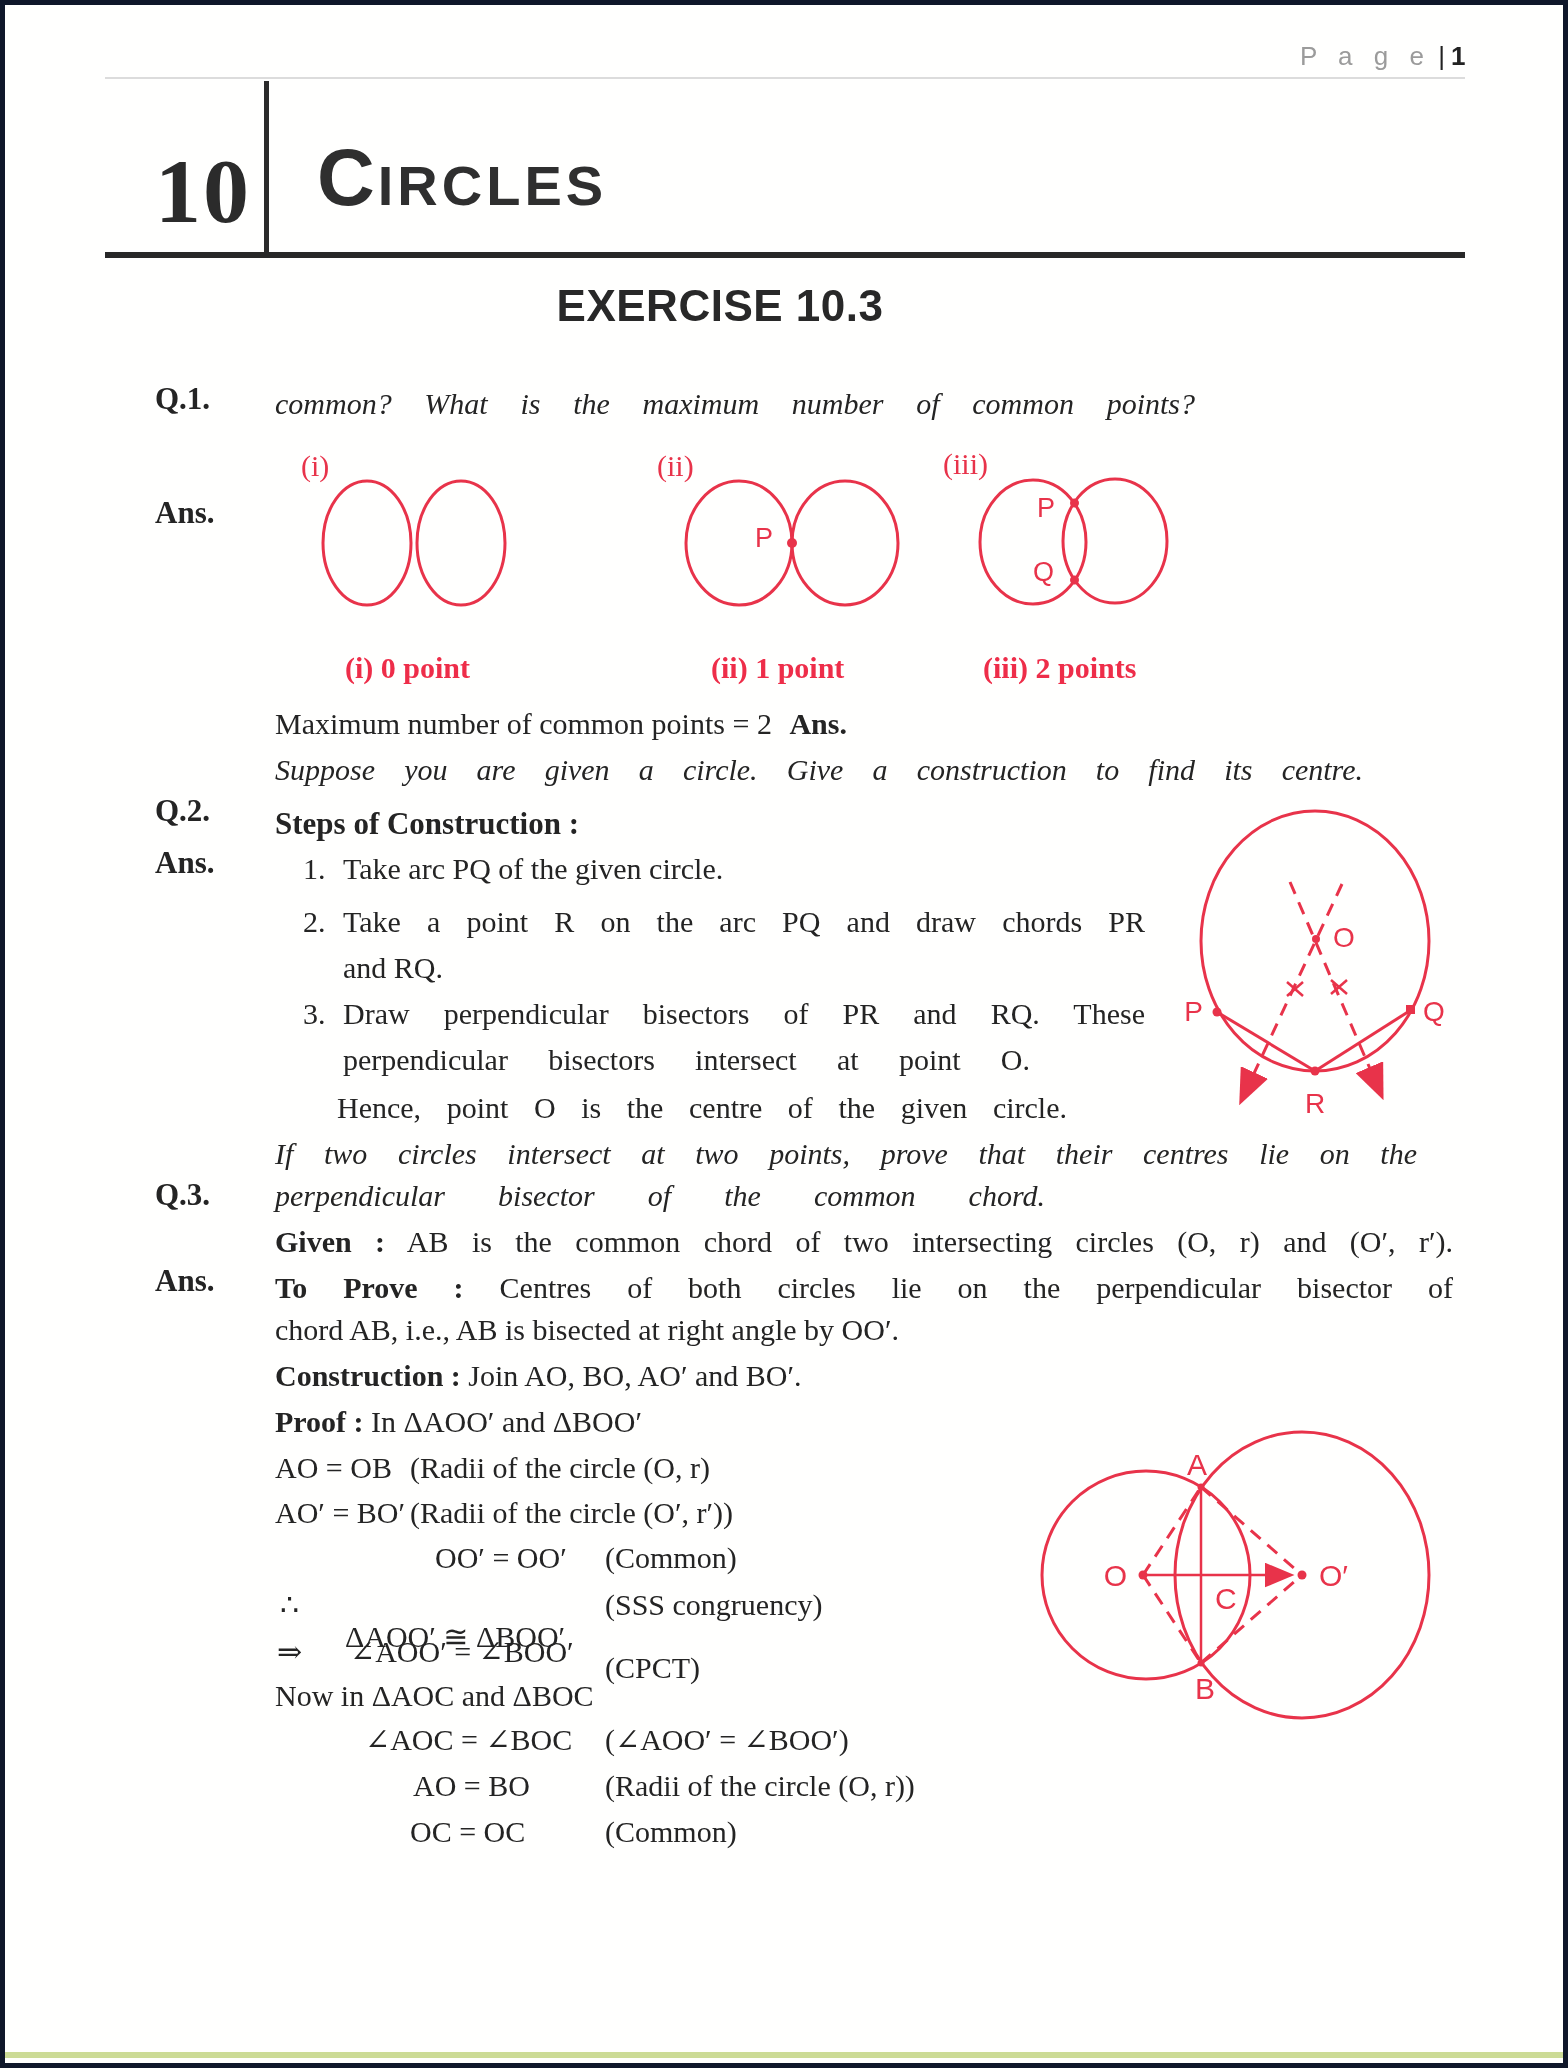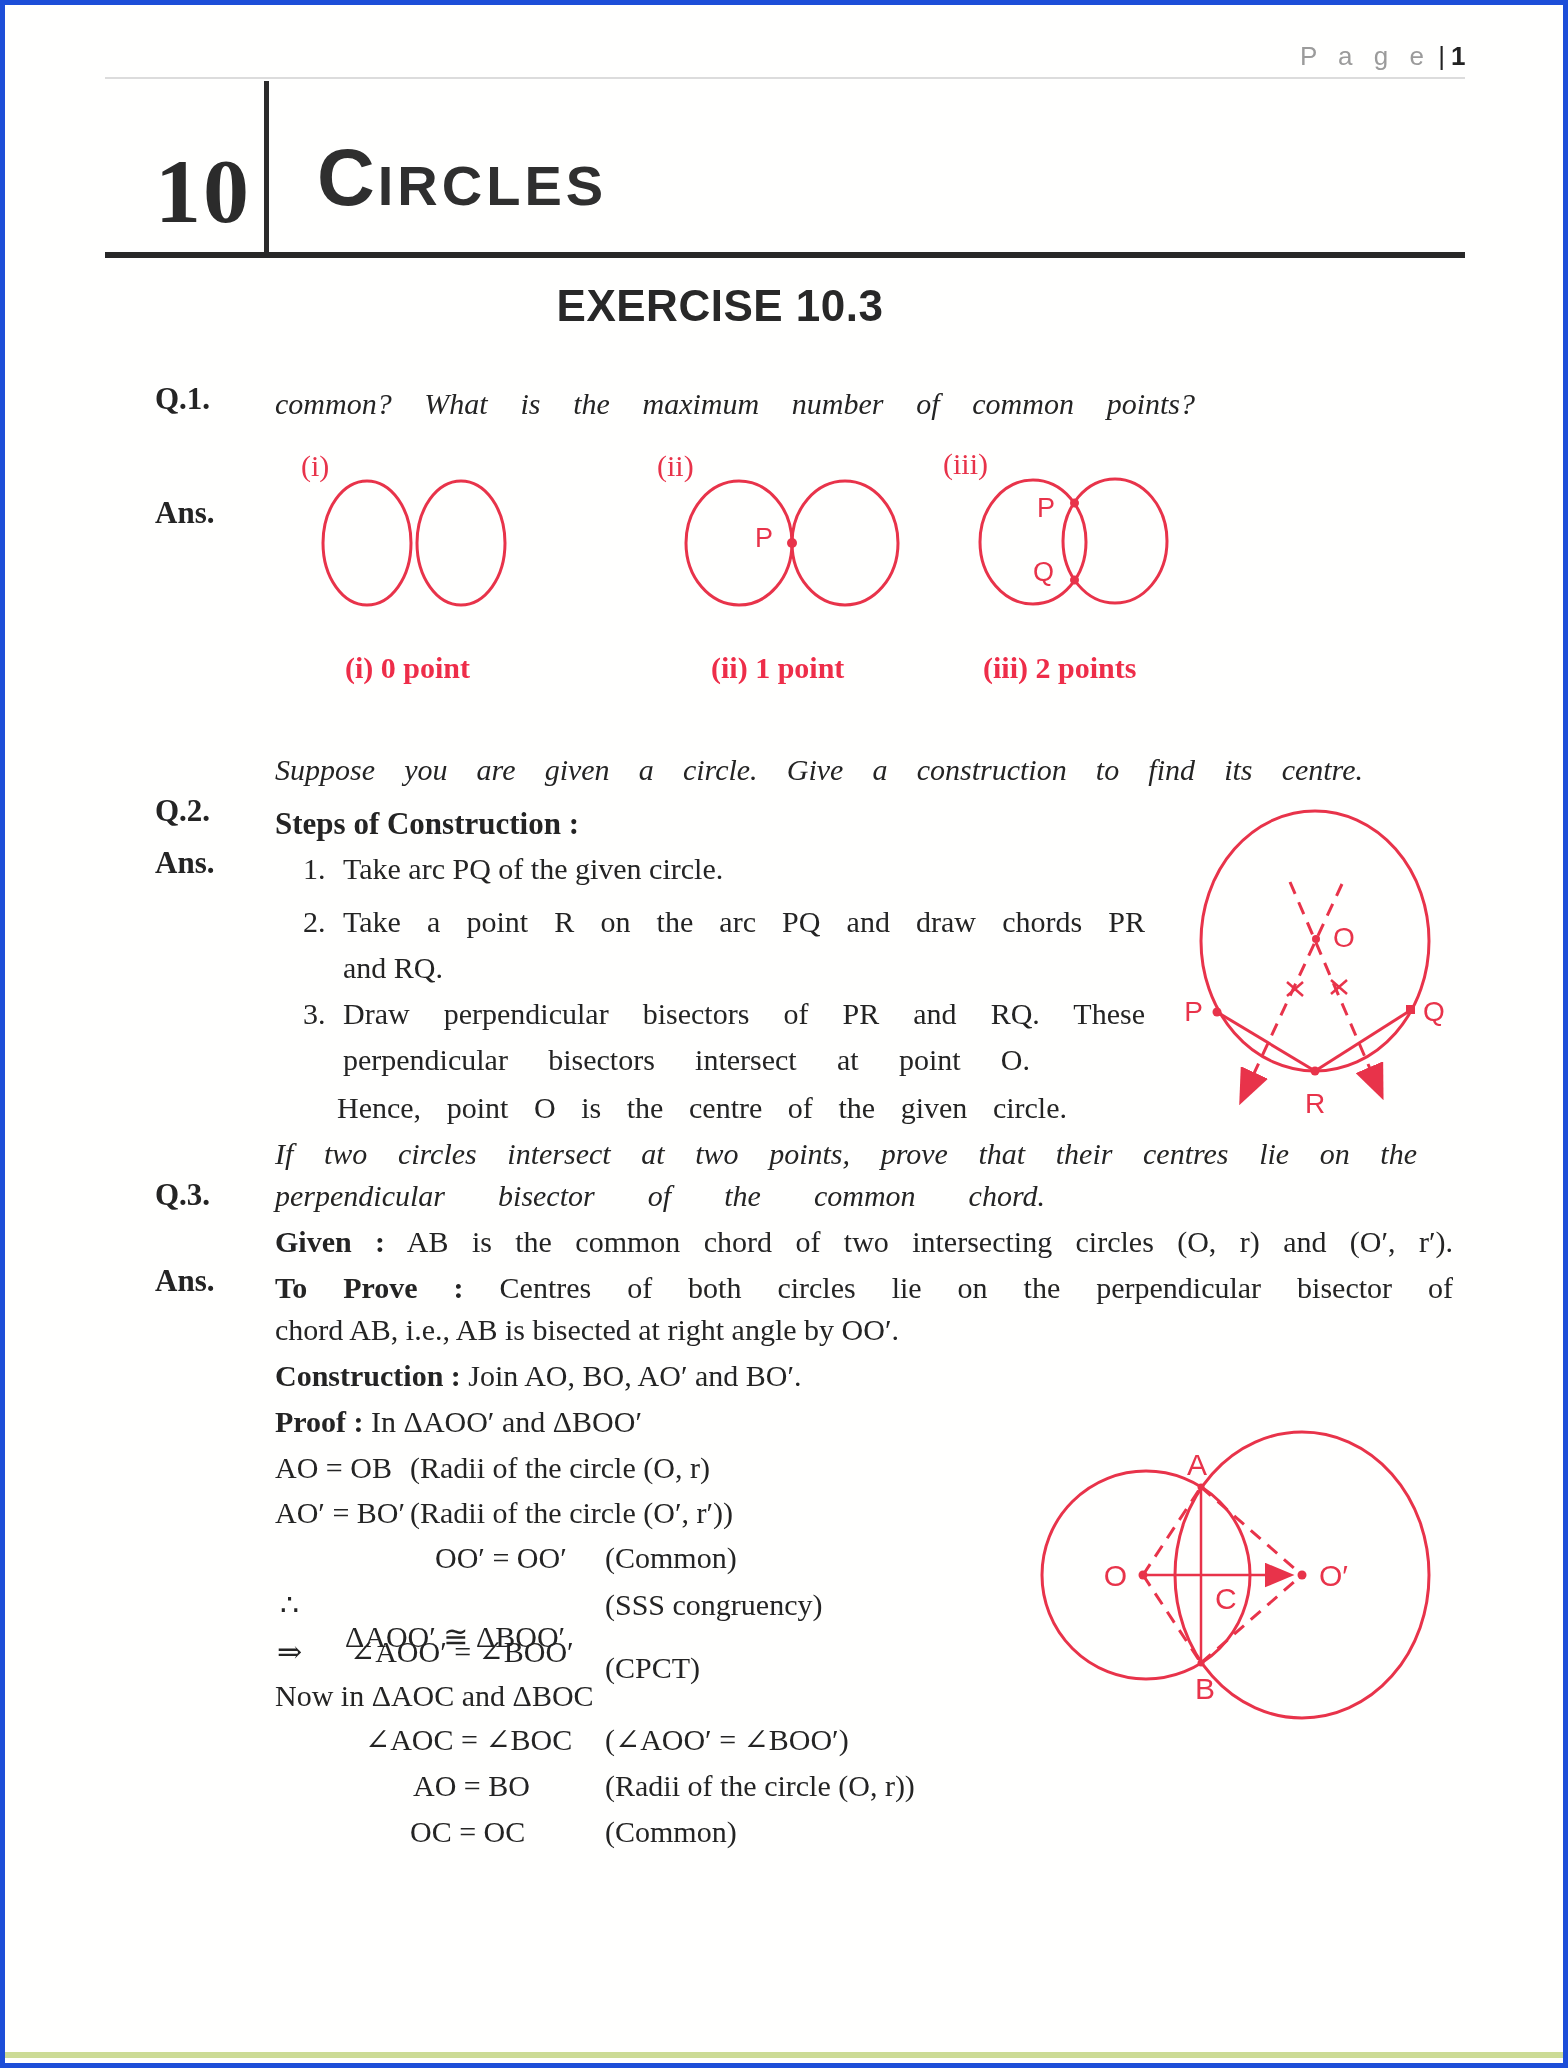--- a/index.html
+++ b/index.html
@@ -1,18 +1,18 @@
 <!DOCTYPE html>
 <html><head>
 <meta charset="utf-8">
 <style>
   html,body{margin:0;padding:0;background:#ffffff;}
   .page{
     position:relative;width:1568px;height:2068px;box-sizing:border-box;
-    border:5px solid #1d4ed8;background:#fffffe;overflow:hidden;
+    border:5px solid #0f172a;background:#fffffe;overflow:hidden;
     font-family:"Liberation Serif","DejaVu Serif",serif;color:#242424;
   }
   .abs{position:absolute;}
   .serif{font-family:"Liberation Serif","DejaVu Serif",serif;}
   .sans{font-family:"Liberation Sans","DejaVu Sans",sans-serif;}
   .b{font-weight:bold;}
   .red{color:#e8334a;}
   .body30{font-size:30px;line-height:1.25;white-space:nowrap;}
   .just{white-space:normal;text-align:justify;text-align-last:justify;}
   .qlabel{font-size:31px;font-weight:bold;margin-top:40px;}
@@ -80,20 +80,24 @@
     <circle cx="789.5" cy="105" r="4.5" fill="#e8334a"></circle>
   </svg>
   <div class="abs sans red" style="left:750px;top:518px;font-size:27px;">P</div>
   <div class="abs sans red" style="left:1032px;top:488px;font-size:27px;">P</div>
   <div class="abs sans red" style="left:1028px;top:552px;font-size:27px;">Q</div>
 
   <div class="abs figcaption" style="left:340px;top:646px;">(i) 0 point</div>
   <div class="abs figcaption" style="left:706px;top:646px;">(ii) 1 point</div>
   <div class="abs figcaption" style="left:978px;top:646px;">(iii) 2 points</div>
 
+  <div class="abs body30" style="left:270px;top:700px;">
+    <span>Maximum number of common points = 2</span>
+    <span class="b" style="margin-left:10px;">Ans.</span>
+  </div>
 
   <div class="abs qlabel" style="left:150px;top:748px;">Q.2.</div>
   <div class="abs qtext just" style="left:270px;top:748px;width:1088px;">Suppose you are given a circle. Give a construction to find its centre.</div>
 
   <div class="abs qlabel" style="left:150px;top:800px;">Ans.</div>
   <div class="abs body30 b" style="left:270px;top:800px;font-size:31px;">Steps of Construction :</div>
 
   <div class="abs body30" style="left:298px;top:845px;">1.</div>
   <div class="abs body30" style="left:338px;top:845px;">Take arc PQ of the given circle.</div>
 

